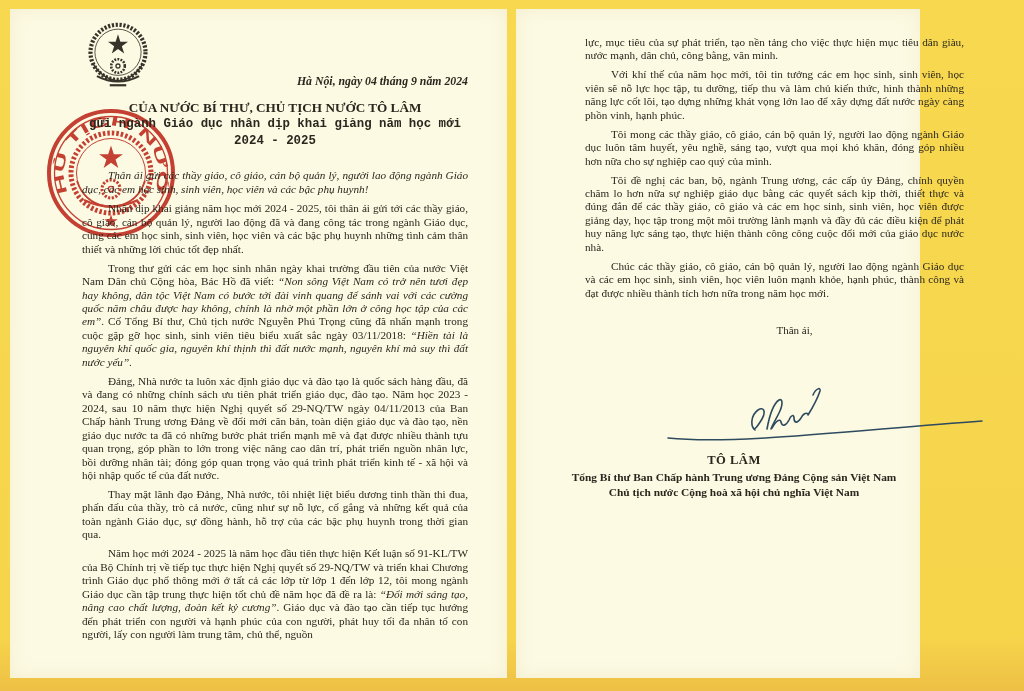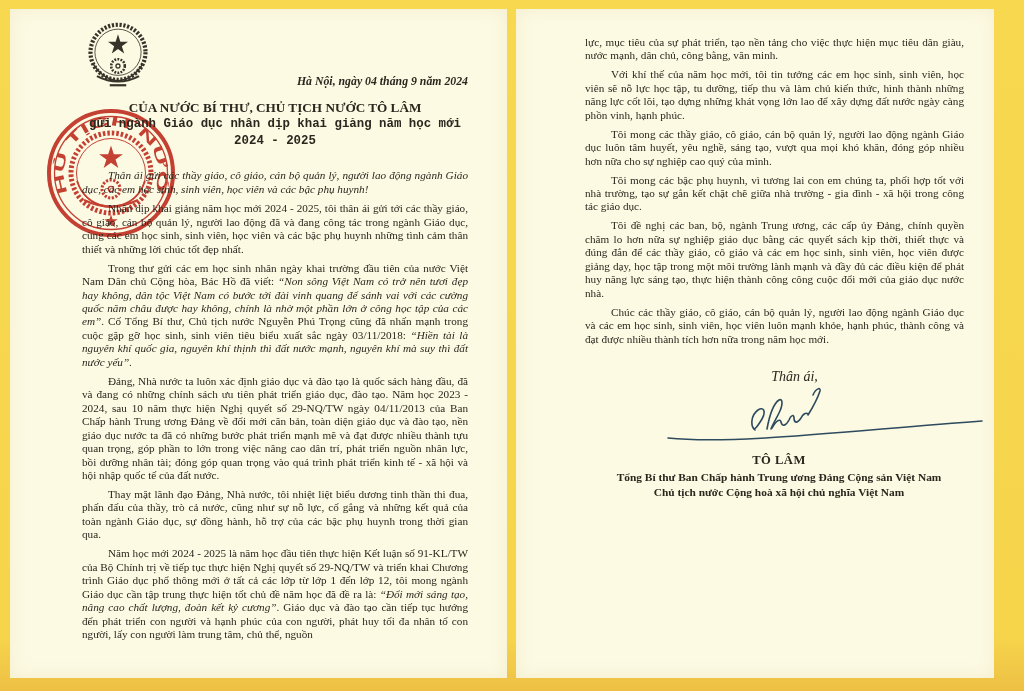--- a/index.html
+++ b/index.html
@@ -8,38 +8,38 @@
     background:linear-gradient(180deg,#f7d84f 0%,#f6d54b 92%,#eec045 100%);
     font-family:"Liberation Serif","DejaVu Serif",serif;
     color:#2b261e;
   }
   .page{
     position:absolute;top:9px;height:669px;
     background:#fcfae3;
     box-shadow:inset 0 0 18px rgba(210,190,120,.18);
   }
   #page-left{left:10px;width:497px;}
-  #page-right{left:516px;width:478px;}
+  #page-right{left:516px;width:404px;}
 
   .content{position:absolute;font-size:11.2px;line-height:13.45px;text-align:justify;}
   #page-left .content{left:72px;width:386px;top:66px;}
   #page-right .content{left:69px;width:379px;top:27px;}
 
   .date{font-style:italic;font-weight:bold;text-align:right;font-size:11.8px;margin:0 0 11px 0;}
   .t1{font-weight:bold;text-align:center;font-size:13.4px;letter-spacing:1px;line-height:17px;margin:0;}
   .t2{font-weight:bold;text-align:center;font-size:13.2px;line-height:17px;margin:0;}
   .t3{font-weight:bold;text-align:center;font-size:12.4px;line-height:17px;margin:0 0 19px 0;font-family:Liberation Mono, monospace;}
   p.body{margin:0 0 5.5px 0;text-indent:26px;}
   p.salut{margin:0 0 6px 0;text-indent:26px;font-style:italic;}
   p.noindent{text-indent:0;}
   .it{font-style:italic;}
 
-  .closing{font-style:italic;font-size:14px;text-align:center;padding-left:40px;margin:24px 0 0 0;}
+  .closing{font-size:11px;text-align:center;padding-left:40px;margin:24px 0 0 0;}
   .sig-wrap{position:absolute;left:150px;top:376px;width:320px;height:62px;}
-  .sign-block{position:absolute;left:16px;width:100%;top:444px;text-align:center;padding-left:16px;box-sizing:border-box;}
+  .sign-block{position:absolute;left:8px;width:100%;top:444px;text-align:center;padding-left:16px;box-sizing:border-box;}
   .sign-name{font-weight:bold;font-size:12.6px;letter-spacing:.5px;margin:0 0 2px 0;}
   .sign-title{font-weight:bold;font-size:11.4px;line-height:14.5px;margin:0;}
 
   .emblem{position:absolute;left:75px;top:8px;width:66px;height:76px;}
   .seal{position:absolute;left:35px;top:98px;width:132px;height:132px;opacity:.92;mix-blend-mode:multiply;}
 </style>
 </head>
 <body>
 
 <svg width="0" height="0" style="position:absolute">
@@ -93,21 +93,20 @@
     <p class="body"><span>Thay mặt lãnh đạo Đảng, Nhà nước, tôi nhiệt liệt biểu dương tinh thần thi đua, phấn đấu của thầy, trò cả nước, cũng như sự nỗ lực, cố gắng và những kết quả của toàn ngành Giáo dục, sự đồng hành, hỗ trợ của các bậc phụ huynh trong thời gian qua.</span></p>
     <p class="body"><span>Năm học mới 2024 - 2025 là năm học đầu tiên thực hiện Kết luận số 91-KL/TW của Bộ Chính trị về tiếp tục thực hiện Nghị quyết số 29-NQ/TW và triển khai Chương trình Giáo dục phổ thông mới ở tất cả các lớp từ lớp 1 đến lớp 12, tôi mong ngành Giáo dục cần tập trung thực hiện tốt chủ đề năm học đã đề ra là: </span><span class="it">“Đổi mới sáng tạo, nâng cao chất lượng, đoàn kết kỷ cương”</span><span>. Giáo dục và đào tạo cần tiếp tục hướng đến phát triển con người và hạnh phúc của con người, phát huy tối đa nhân tố con người, lấy con người làm trung tâm, chủ thể, nguồn</span></p>
   </div>
 </div>
 
 <div class="page" id="page-right">
   <div class="content">
     <p class="body noindent"><span>lực, mục tiêu của sự phát triển, tạo nền tảng cho việc thực hiện mục tiêu dân giàu, nước mạnh, dân chủ, công bằng, văn minh.</span></p>
     <p class="body"><span>Với khí thế của năm học mới, tôi tin tưởng các em học sinh, sinh viên, học viên sẽ nỗ lực học tập, tu dưỡng, tiếp thu và làm chủ kiến thức, hình thành những năng lực cốt lõi, tạo dựng những khát vọng lớn lao để xây dựng đất nước ngày càng phồn vinh, hạnh phúc.</span></p>
     <p class="body"><span>Tôi mong các thầy giáo, cô giáo, cán bộ quản lý, người lao động ngành Giáo dục luôn tâm huyết, yêu nghề, sáng tạo, vượt qua mọi khó khăn, đóng góp nhiều hơn nữa cho sự nghiệp cao quý của mình.</span></p>
-    <p class="body"><span>Tôi mong các bậc phụ huynh, vì tương lai con em chúng ta, phối hợp tốt với nhà trường, tạo sự gắn kết chặt chẽ giữa nhà trường - gia đình - xã hội trong công tác giáo dục.</span></p>
     <p class="body"><span>Tôi đề nghị các ban, bộ, ngành Trung ương, các cấp ủy Đảng, chính quyền chăm lo hơn nữa sự nghiệp giáo dục bằng các quyết sách kịp thời, thiết thực và đúng đắn để các thầy giáo, cô giáo và các em học sinh, sinh viên, học viên được giảng dạy, học tập trong một môi trường lành mạnh và đầy đủ các điều kiện để phát huy năng lực sáng tạo, thực hiện thành công công cuộc đổi mới của giáo dục nước nhà.</span></p>
     <p class="body"><span>Chúc các thầy giáo, cô giáo, cán bộ quản lý, người lao động ngành Giáo dục và các em học sinh, sinh viên, học viên luôn mạnh khỏe, hạnh phúc, thành công và đạt được nhiều thành tích hơn nữa trong năm học mới.</span></p>
     <p class="closing">Thân ái,</p>
   </div>
 
   <svg class="sig-wrap" viewBox="0 0 320 62">
     <g stroke="#2e4a5f" stroke-width="1.6" fill="none" stroke-linecap="round">
       <path d="M2,53 C70,60 190,45 316,36"></path>
       <path d="M89,45 C84,41 85,30 92,25 C98,21 100,27 96,34 C93,39 90,44 88,44"></path>
       <path d="M101,44 C103,33 107,19 113,15 C117,13 117,20 113,28 C110,34 106,41 105,44"></path>

